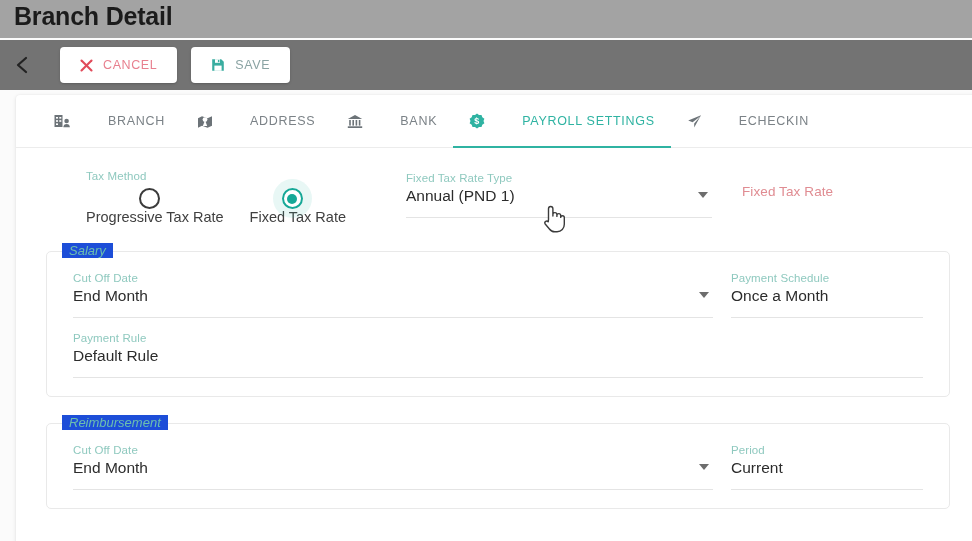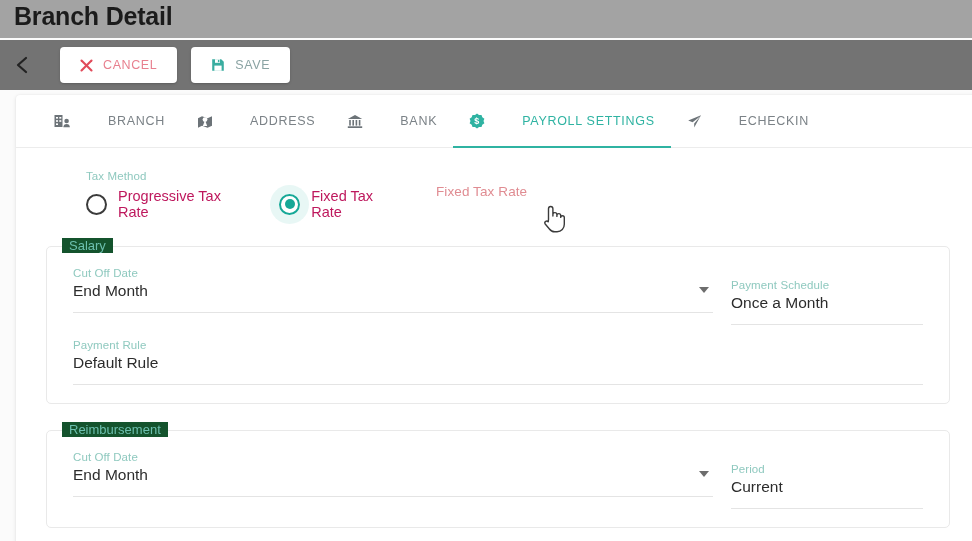--- a/index.html
+++ b/index.html
@@ -151,21 +151,22 @@
     display: flex;
     align-items: center;
     margin-top: 6px;
   }
   .radio-opt {
     display: flex;
     align-items: center;
     margin-right: 26px;
     cursor: pointer;
     font-size: 14.5px;
-    color: #be185d;
+    color: #404040;
+    flex-direction: column;
   }
   .radio-opt:last-child { margin-right: 0; }
   .radio-circle {
     width: 21px; height: 21px;
     border-radius: 50%;
     border: 2px solid #3b3b3b;
     box-sizing: border-box;
     margin-right: 11px;
     flex: 0 0 auto;
   }
@@ -217,31 +218,32 @@
     position: relative;
     border: 1px solid #e9e9e9;
     border-radius: 5px;
     margin-top: 26px;
     padding: 20px 26px 18px 26px;
   }
   .group-legend {
     position: absolute;
     top: -9px;
     left: 15px;
-    background: #14532d;
+    background: #1d4ed8;
     padding: 0 7px;
     font-size: 13px;
     color: #6cbfae;
+    font-style: italic;
   }
   .row {
     display: flex;
     align-items: flex-start;
   }
   .col-left  { flex: 1 1 auto; padding-right: 18px; }
-  .col-right { width: 192px; flex: 0 0 auto; margin-top: 12px; }
+  .col-right { width: 192px; flex: 0 0 auto; }
 
   
   .cursor {
     position: absolute;
     left: 540px;
     top: 203px;
     width: 26px;
     height: 32px;
     pointer-events: none;
     z-index: 50;
@@ -363,20 +365,27 @@
             <span class="radio-circle"></span>
             <span>Progressive Tax Rate</span>
           </div>
           <div class="radio-opt checked">
             <span class="radio-circle"></span>
             <span>Fixed Tax Rate</span>
           </div>
         </div>
       </div>
 
+      <div class="select-field" style="padding-top:2px;">
+        <div class="field-label">Fixed Tax Rate Type</div>
+        <div class="select-underline">
+          <span class="select-value">Annual (PND 1)</span>
+          <span class="caret"></span>
+        </div>
+      </div>
 
       <div class="fixed-rate-block">
         <div class="field-label err">Fixed Tax Rate</div>
       </div>
     </div>
 
     <div class="group">
       <div class="group-legend">Salary</div>
 
       <div class="row">

